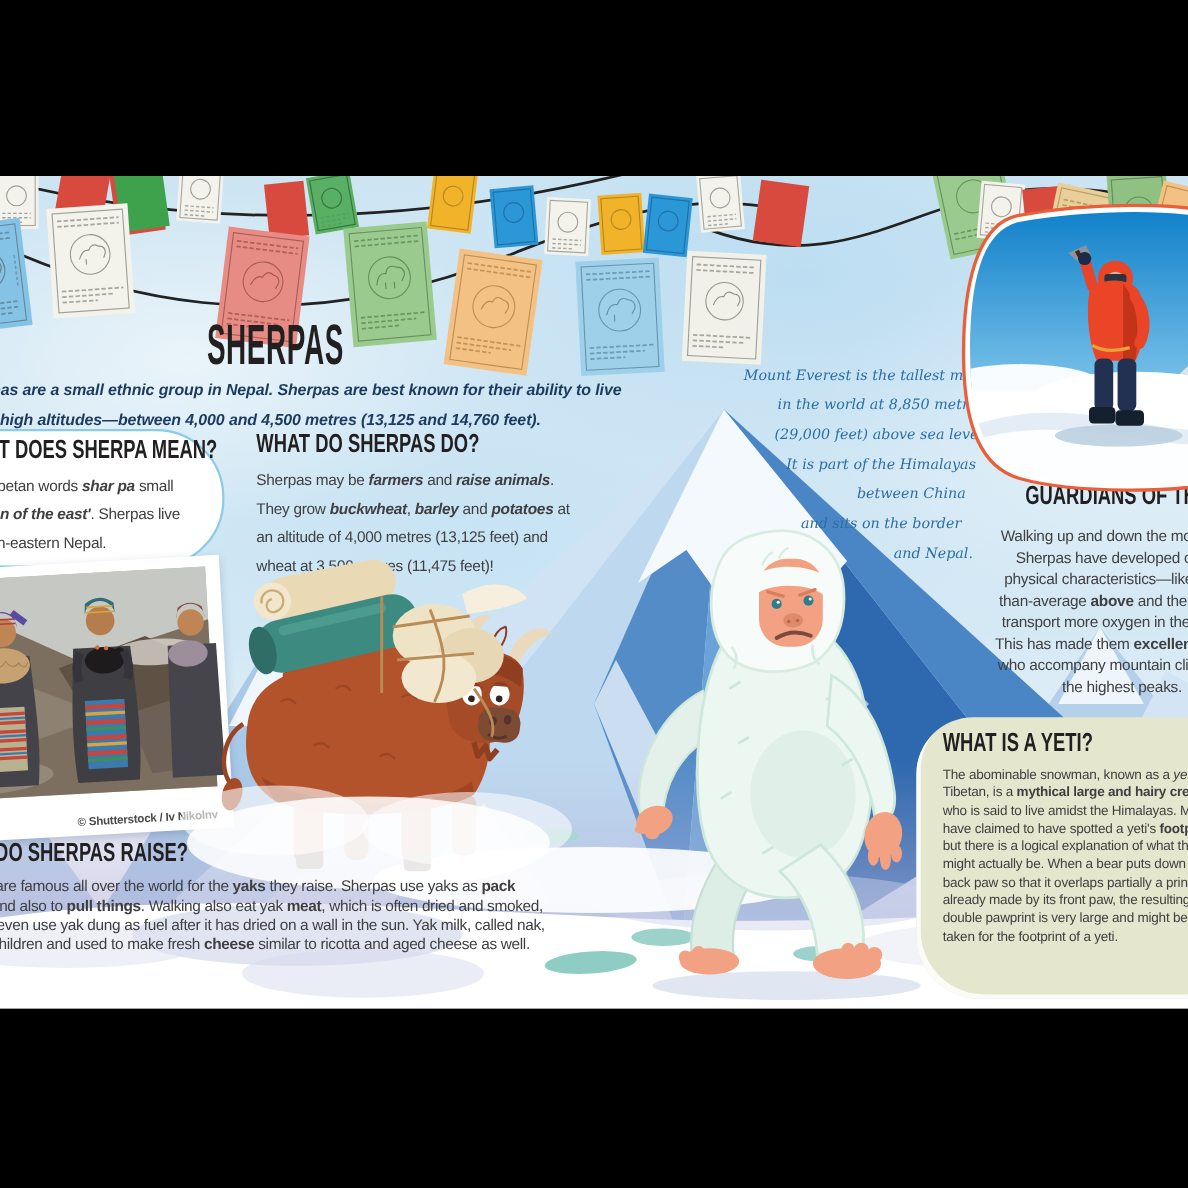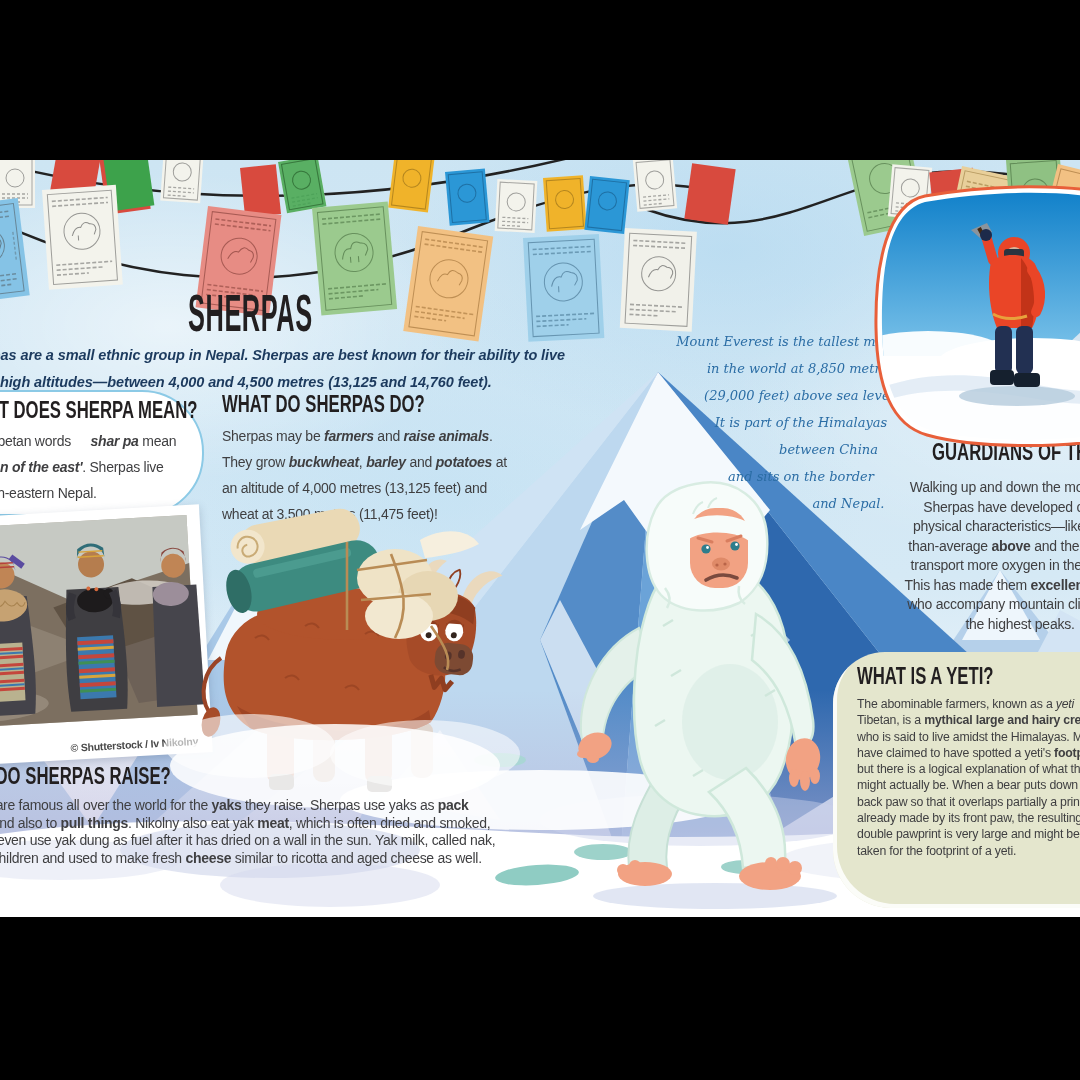--- a/index.html
+++ b/index.html
@@ -19,21 +19,21 @@
   .abs{position:absolute;}
   svg{display:block;overflow:visible;}
   
   .h1{font-weight:700;font-size:47px;color:#221f20;display:inline-block;white-space:nowrap;
       transform:scale(.54,1.1);transform-origin:center bottom;letter-spacing:1px;}
   .h2{font-weight:700;font-size:19px;color:#221f20;display:inline-block;white-space:nowrap;
       transform:scale(.88,1.25);transform-origin:left bottom;}
   .intro{font-style:italic;font-weight:700;font-size:14.5px;line-height:27px;color:#1c3a5e;
       letter-spacing:-.1px;text-align:center;white-space:nowrap;}
   .bd{font-size:14px;line-height:26px;color:#3f3f41;letter-spacing:-.25px;white-space:nowrap;}
-  .bd b{font-weight:700;font-style:italic;} .bd .bi{font-weight:700;font-style:italic;margin-left:16px;}
+  .bd b{font-weight:700;font-style:italic;} .bd .bi{font-weight:700;font-style:italic;}
   .ever{font-family:"DejaVu Serif",serif;font-style:italic;font-size:13px;line-height:27px;
       color:#2b6da5;text-align:center;}
   .ever .ln{white-space:nowrap;}
   .guard-bd{font-size:14px;line-height:19.5px;color:#3f3f41;letter-spacing:-.25px;text-align:center;}
   .guard-bd .ln{white-space:nowrap;}
   .ybx-bd{font-size:12.3px;line-height:16.3px;color:#3f3f41;letter-spacing:-.2px;}
   .ybx-bd .ln{white-space:nowrap;}
   .raise-bd{font-size:14px;line-height:17.6px;color:#3f3f41;letter-spacing:-.3px;}
   .raise-bd .ln{white-space:nowrap;}
   
@@ -255,27 +255,27 @@
     <div class="ln">(29,000 feet) above sea level.</div>
     <div class="ln">It is part of the Himalayas</div>
     <div class="ln" style="margin-left:55px;">between China</div>
     <div class="ln">and sits on the border</div>
     <div class="ln" style="margin-left:95px;">and Nepal.</div>
   </div>
 
   <div id="mean-bubble" class="abs">
     <span class="h2">WHAT DOES SHERPA MEAN?</span>
     <div class="bd" style="margin-top:4px;">
-      <div class="ln"><span>The Tibetan words </span><span class="bi">shar pa</span><span> mean</span></div>
+      <div class="ln"><span>The Tibetan words </span><span class="bi">shar pa</span><span> small</span></div>
       <div class="ln"><b>'person of the east'</b><span>. Sherpas live</span></div>
       <div class="ln">in north-eastern Nepal.</div>
     </div>
   </div>
 
-  <div class="abs" style="left:282px;top:236px;">
+  <div class="abs" style="left:293px;top:236px;">
     <span class="h2">WHAT DO SHERPAS DO?</span>
     <div class="bd" style="margin-top:5px;">
       <div class="ln"><span>Sherpas may be </span><b>farmers</b><span> and </span><b>raise animals</b><span>.</span></div>
       <div class="ln"><span>They grow </span><b>buckwheat</b><span>, </span><b>barley</b><span> and </span><b>potatoes</b><span> at</span></div>
       <div class="ln">an altitude of 4,000 metres (13,125 feet) and</div>
       <div class="ln">wheat at 3,500 metres (11,475 feet)!</div>
     </div>
   </div>
 
   <div id="photo-frame" class="abs z5">
@@ -449,21 +449,21 @@
     <div class="ln">transport more oxygen in their blood.</div>
     <div class="ln"><span>This has made them </span><b>excellent guides</b></div>
     <div class="ln">who accompany mountain climbers to</div>
     <div class="ln">the highest peaks.</div>
   </div>
 
   <div id="yeti-box" class="abs">
     <div class="inner">
       <span class="h2">WHAT IS A YETI?</span>
       <div class="ybx-bd" style="margin-top:6px;">
-        <div class="ln"><span>The abominable farmers, known as a </span><i>yeti</i></div>
+        <div class="ln"><span>The abominable snowman, known as a </span><i>yeti</i></div>
         <div class="ln"><span>Tibetan, is a </span><b>mythical large and hairy creature</b></div>
         <div class="ln">who is said to live amidst the Himalayas. Many</div>
         <div class="ln"><span>have claimed to have spotted a yeti's </span><b>footprints,</b></div>
         <div class="ln">but there is a logical explanation of what they</div>
         <div class="ln">might actually be. When a bear puts down its</div>
         <div class="ln">back paw so that it overlaps partially a print</div>
         <div class="ln">already made by its front paw, the resulting</div>
         <div class="ln">double pawprint is very large and might be</div>
         <div class="ln">taken for the footprint of a yeti.</div>
       </div>
@@ -516,21 +516,21 @@
           <circle cx="182" cy="88" r="1.6" fill="#b96448"></circle>
       <path d="M163,104 Q 178,95 194,102" stroke="#7a4a3e" stroke-width="3.6" fill="none" stroke-linecap="round"></path>
       <path d="M150,38 q4,-10 10,-12 M165,32 q3,-8 9,-10" stroke="#d8ece2" stroke-width="2" fill="none"></path>
     </g>
   </svg>
 
   <div class="abs z7" style="left:2px;top:608px;">
     <span class="h2">WHAT DO SHERPAS RAISE?</span>
     <div class="raise-bd" style="margin-top:7px;">
       <div class="ln"><span>Sherpas are famous all over the world for the </span><b>yaks</b><span> they raise. Sherpas use yaks as </span><b>pack</b></div>
-      <div class="ln"><span>animals and also to </span><b>pull things</b><span>. Nikolny also eat yak </span><b>meat</b><span>, which is often dried and smoked,</span></div>
+      <div class="ln"><span>animals and also to </span><b>pull things</b><span>. Walking also eat yak </span><b>meat</b><span>, which is often dried and smoked,</span></div>
       <div class="ln">and they even use yak dung as fuel after it has dried on a wall in the sun. Yak milk, called nak,</div>
       <div class="ln"><span>is fed to children and used to make fresh </span><b>cheese</b><span> similar to ricotta and aged cheese as well.</span></div>
     </div>
   </div>
 
 </div>
 </div>
 
 <div id="bar-bottom" class="letterbox"></div>
 

